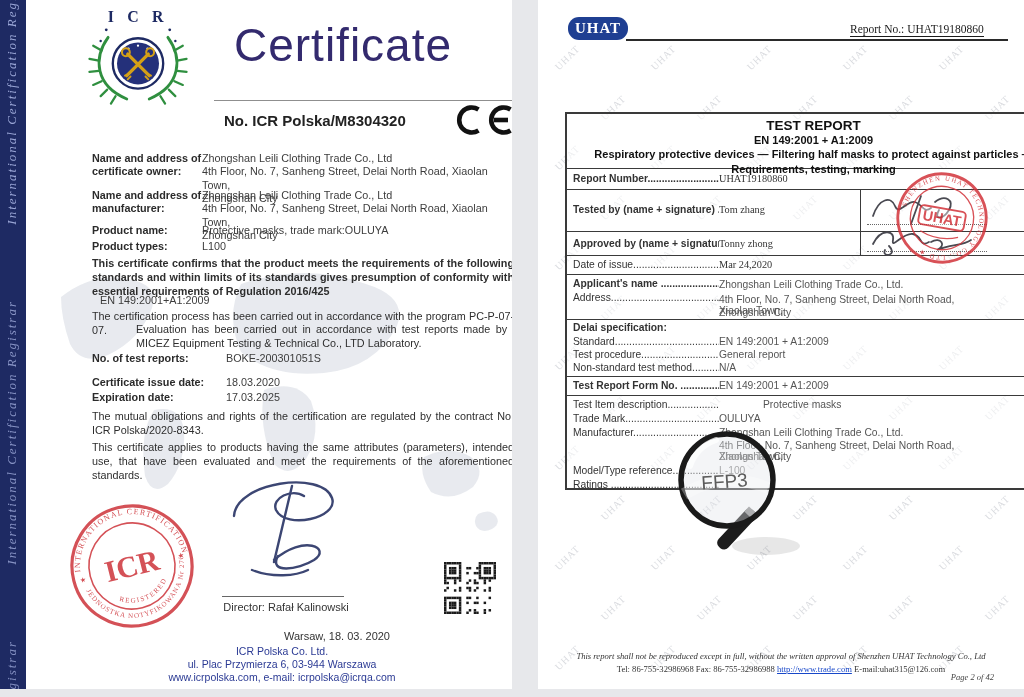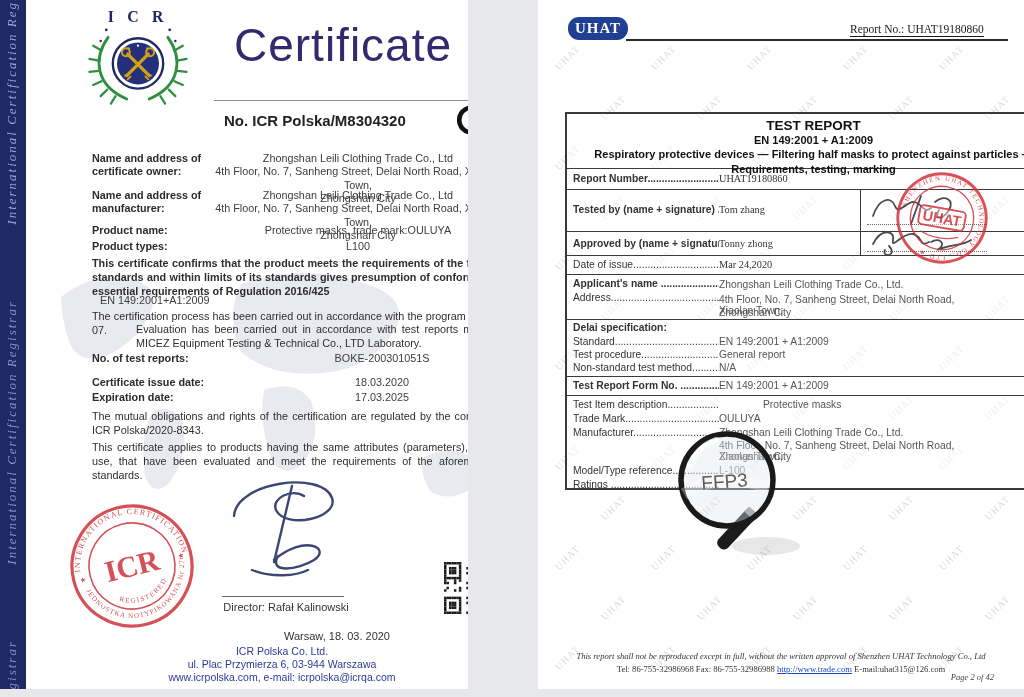--- a/index.html
+++ b/index.html
@@ -6,31 +6,31 @@
   body{width:1024px;height:697px;background:#e7e8eb;font-family:"Liberation Sans",sans-serif;position:relative;overflow:hidden;}
   .stage{position:absolute;left:0;top:0;width:1024px;height:697px;}
 
   
   .sidebar{position:absolute;left:0;top:0;width:26px;height:689px;background:#1e2a63;overflow:hidden;}
   .sidebar span{display:block;position:absolute;left:4px;writing-mode:vertical-rl;transform:rotate(180deg);
     font-family:"Liberation Serif",serif;font-style:italic;font-size:13px;letter-spacing:2px;color:#9aa6d6;white-space:nowrap;}
   .sb1{top:-40px;} .sb2{top:300px;opacity:.85;} .sb3{top:640px;opacity:.8;}
 
   
-  .page-l{position:absolute;left:26px;top:0;width:442px;height:689px;background:#ffffff;overflow:hidden;}
+  .page-l{position:absolute;left:26px;top:0;width:486px;height:689px;background:#ffffff;overflow:hidden;}
   .page-r{position:absolute;left:538px;top:0;width:486px;height:689px;background:#ffffff;overflow:hidden;}
 
   
   .map-wm{position:absolute;left:0;top:252px;width:502px;height:310px;opacity:.75;}
   .cert-title{position:absolute;left:208px;top:18px;width:290px;font-size:46px;font-weight:400;color:#332a6e;letter-spacing:1px;}
   .hr1{position:absolute;left:188px;top:100px;width:312px;height:1px;background:#8f8f8f;}
   .cert-no{position:absolute;left:198px;top:112px;font-size:15px;font-weight:bold;color:#222;}
   .ce{position:absolute;left:424px;top:103px;}
   .f-label{position:absolute;left:66px;width:112px;font-size:10.8px;font-weight:bold;color:#2b2b2b;line-height:1.25;}
-  .f-val{position:absolute;left:176px;width:312px;font-size:10.8px;color:#3c3c3c;line-height:1.25;text-align:center;}
+  .f-val{position:absolute;left:176px;width:312px;font-size:10.8px;color:#3c3c3c;line-height:1.25;}
   .para{position:absolute;left:66px;width:422px;font-size:10.8px;color:#2e2e2e;line-height:1.3;text-align:justify;}
   .para.b{font-weight:bold;}
   .en-line{position:absolute;left:74px;font-size:10.8px;color:#3c3c3c;}
   .stamp-red{position:absolute;left:40px;top:500px;transform:rotate(-14deg);opacity:.88;}
   .dir-sig{position:absolute;left:186px;top:470px;}
   .sig-line{position:absolute;left:196px;top:596px;width:122px;height:1px;background:#666;}
   .dir-name{position:absolute;left:160px;top:601px;width:200px;text-align:center;font-size:11px;color:#333;}
   .warsaw{position:absolute;left:156px;top:630px;width:208px;text-align:right;font-size:11px;color:#333;}
   .qr{position:absolute;left:418px;top:562px;}
   .foot-l{position:absolute;left:100px;top:645px;width:312px;text-align:center;color:#2b3a94;font-size:10.5px;line-height:1.25;}

